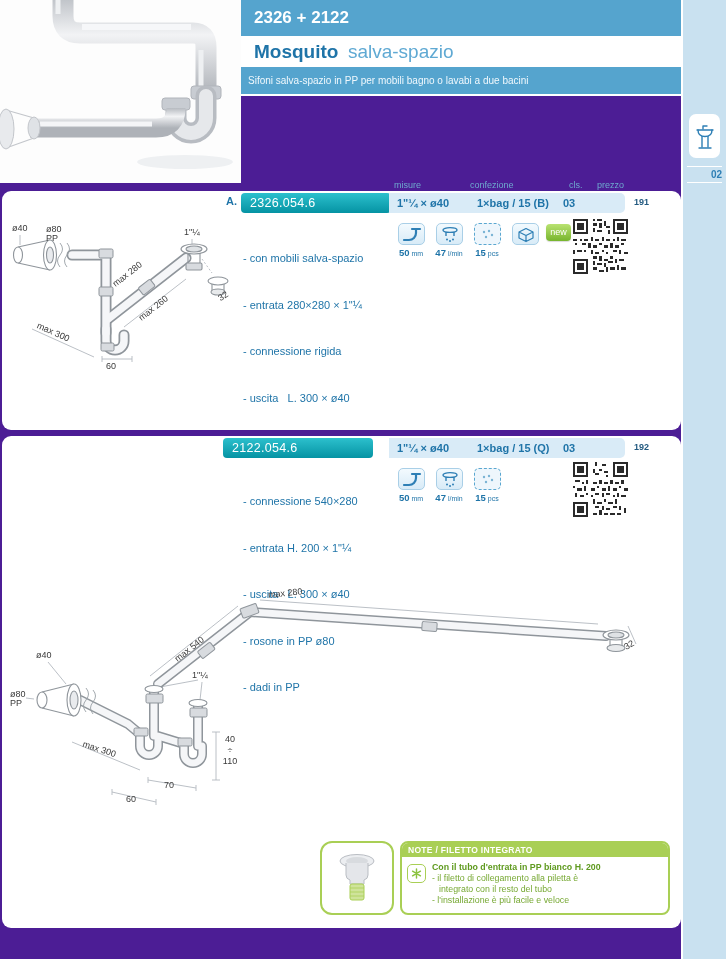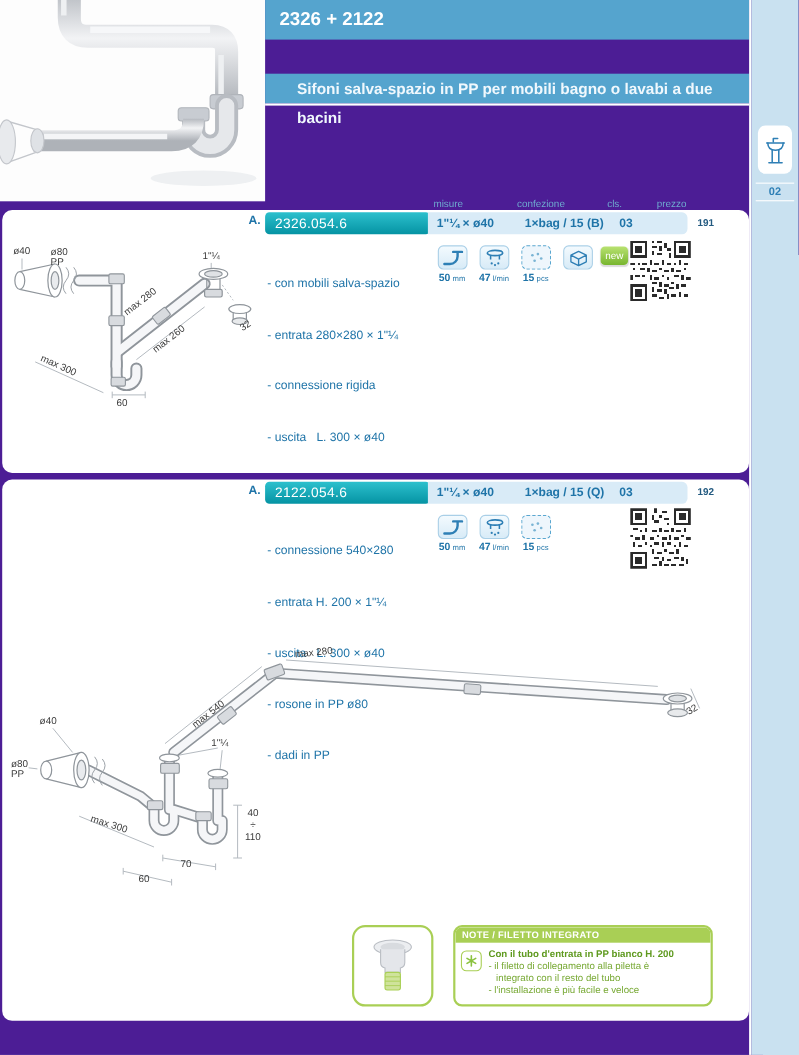--- a/index.html
+++ b/index.html
@@ -54,44 +54,48 @@
       <path d="M40 124 h112" fill="none" stroke="#f4f5f7" stroke-width="5"></path>
       <path d="M34 118 L6 110 M34 138 L6 148" fill="none" stroke="#c3c6cb" stroke-width="1.2"></path>
       <ellipse cx="34" cy="128" rx="6" ry="11" fill="#dfe2e6" stroke="#c3c6cb"></ellipse>
       <ellipse cx="6" cy="129" rx="8" ry="20" fill="#e8eaed" stroke="#c3c6cb"></ellipse>
     </svg>
   </div>
 
   <div class="band" style="top:0;height:36px;background:#55a4ce">
     <div style="padding-left:13px;line-height:36px;font-size:17px;font-weight:bold;color:#fff">2326 + 2122</div>
   </div>
+  <div class="band" style="top:36px;height:31px;background:#fff;line-height:31px;padding-left:13px">
+    <span style="font-size:19px;font-weight:bold;color:#1f74a8">Mosquito</span>
+    <span style="font-size:19px;color:#5fa9d3;margin-left:5px">salva-spazio</span>
+  </div>
   <div class="band" style="top:67px;height:27px;background:#55a4ce">
-    <div style="padding-left:29px;line-height:27px;font-size:14px;font-weight:bold;color:#f0f8fd">Sifoni salva-spazio in PP per mobili bagno o lavabi a due bacini</div>
+    <div style="padding-left:7px;line-height:27px;font-size:10px;font-weight:normal;color:#f0f8fd">Sifoni salva-spazio in PP per mobili bagno o lavabi a due bacini</div>
   </div>
   <div class="abs" style="left:241px;top:94px;width:440px;height:2px;background:#fff"></div>
 
   <div class="abs" style="left:681px;top:0;width:2px;height:959px;background:#fff"></div>
   <div class="abs" style="left:683px;top:0;width:43px;height:959px;background:#c9e1f0">
     <div style="position:absolute;left:6px;top:114px;width:31px;height:44px;background:#fff;border-radius:7px;display:flex;align-items:center;justify-content:center">
       <svg width="20" height="30" viewBox="0 0 20 30">
         <g fill="none" stroke="#2e7fb5" stroke-width="1.4" stroke-linejoin="round" stroke-linecap="round">
           <path d="M8 8 V5 h4"></path>
           <path d="M2 9 h16"></path>
           <path d="M3 9 c0 4 2.5 6.5 7 6.5 s7 -2.5 7 -6.5"></path>
           <path d="M7 15.5 V26 M13 15.5 V26"></path>
           <path d="M4 27 h12"></path>
         </g>
       </svg>
     </div>
-    <div style="position:absolute;left:4px;top:166px;width:35px;text-align:center;color:#2e7fb5;font-size:10px;font-weight:bold;border-top:1px solid #fff;border-bottom:1px solid #fff;padding:2px 0">02</div>
+    <div style="position:absolute;left:4px;top:166px;width:35px;text-align:right;color:#2e7fb5;font-size:10px;font-weight:bold;border-top:1px solid #fff;border-bottom:1px solid #fff;padding:2px 0">02</div>
   </div>
 
   <span class="colhdr" style="left:394px;top:180px">misure</span>
   <span class="colhdr" style="left:470px;top:180px">confezione</span>
-  <span class="colhdr" style="left:552px;top:180px">cls.</span>
+  <span class="colhdr" style="left:569px;top:180px">cls.</span>
   <span class="colhdr" style="left:597px;top:180px">prezzo</span>
 
   <div class="card" style="top:191px;height:239px">
     <span class="row-letter" style="left:224px;top:4px">A.</span>
     <div class="code-badge" style="left:239px;top:2px">2326.054.6</div>
     <div class="spec-strip" style="left:387px;top:2px">
       <span style="left:8px">1"¼ × ø40</span>
       <span style="left:88px">1×bag / 15 (B)</span>
       <span style="left:174px">03</span>
     </div>
@@ -226,21 +230,21 @@
       <span class="dim" style="left:178px;top:16px">1"¼</span>
       <span class="dim" style="left:212px;top:80px;transform:rotate(-33deg)">32</span>
       <span class="dim" style="left:130px;top:92px;transform:rotate(-38deg)">max 260</span>
       <span class="dim" style="left:30px;top:116px;transform:rotate(24deg)">max 300</span>
       <span class="dim" style="left:100px;top:150px">60</span>
     </div>
   </div>
 
   <div class="card" style="top:436px;height:492px">
     <span class="row-letter" style="left:224px;top:4px">A.</span>
-    <div class="code-badge" style="left:239px;top:2px">2122.054.6</div>
+    <div class="code-badge" style="left:221px;top:2px">2122.054.6</div>
     <div class="spec-strip" style="left:387px;top:2px">
       <span style="left:8px">1"¼ × ø40</span>
       <span style="left:88px">1×bag / 15 (Q)</span>
       <span style="left:174px">03</span>
     </div>
     <span class="page-ref" style="left:632px;top:6px">192</span>
 
     <div class="features" style="left:241px;top:27px">
       <div>- connessione 540×280</div>
       <div>- entrata H. 200 × 1"¼</div>
@@ -389,21 +393,21 @@
     <div class="note-box" style="left:318px;top:405px;width:74px;height:74px;border-radius:12px;display:flex;align-items:center;justify-content:center">
       <svg width="64" height="64" viewBox="0 0 64 64">
         <ellipse cx="32" cy="15" rx="17" ry="6.5" fill="#eceef1" stroke="#b9bdc3"></ellipse>
         <ellipse cx="32" cy="15" rx="11" ry="4" fill="#d8dbdf"></ellipse>
         <path d="M21 17 v12 q0 4 4 5 v4 h14 v-4 q4 -1 4 -5 V17" fill="#e4e6ea" stroke="#b9bdc3"></path>
         <rect x="25" y="38" width="14" height="16" rx="2" fill="#cfe39b" stroke="#a9cf55"></rect>
         <path d="M25 42 h14 M25 46 h14 M25 50 h14" stroke="#a9cf55" stroke-width="0.8" fill="none"></path>
       </svg>
     </div>
 
-    <div class="note-box" style="left:410px;top:405px;width:236px;height:74px;border-radius:8px;overflow:hidden">
+    <div class="note-box" style="left:398px;top:405px;width:270px;height:74px;border-radius:8px;overflow:hidden">
       <div style="height:14px;background:#a9cf55;color:#fff;font-size:8.5px;font-weight:bold;line-height:14px;padding-left:6px;letter-spacing:.3px">NOTE / FILETTO INTEGRATO</div>
       <div style="position:relative;padding:5px 4px 0 30px;font-size:8.8px;color:#76a832;line-height:11px">
         <span style="position:absolute;left:5px;top:7px;width:19px;height:19px;border:1.5px solid #a9cf55;border-radius:5px;display:flex;align-items:center;justify-content:center">
           <svg width="11" height="11" viewBox="0 0 12 12">
               <g stroke="#8bc23f" stroke-width="1.6" stroke-linecap="round">
                 <path d="M6 1v10M1.7 3.5l8.6 5M1.7 8.5l8.6-5" fill="none"></path>
               </g>
             </svg>
         </span>
         <div style="font-weight:bold;color:#5f9a1f">Con il tubo d'entrata in PP bianco H. 200</div>

